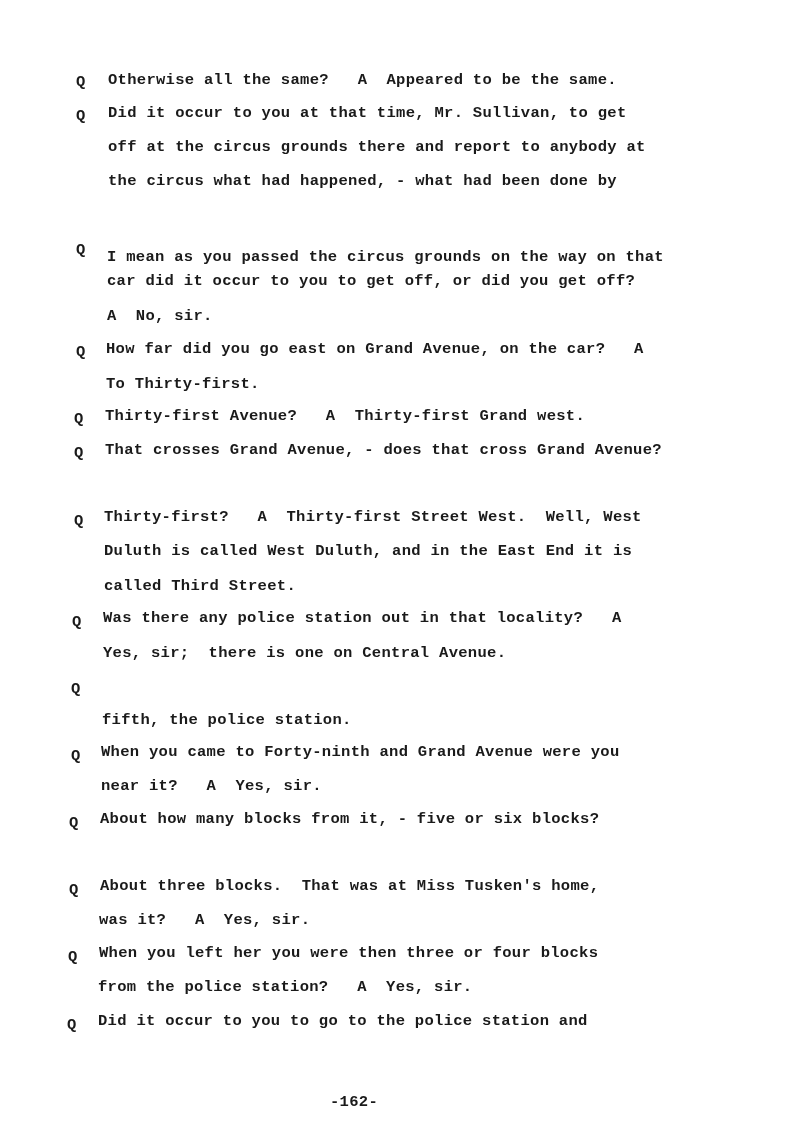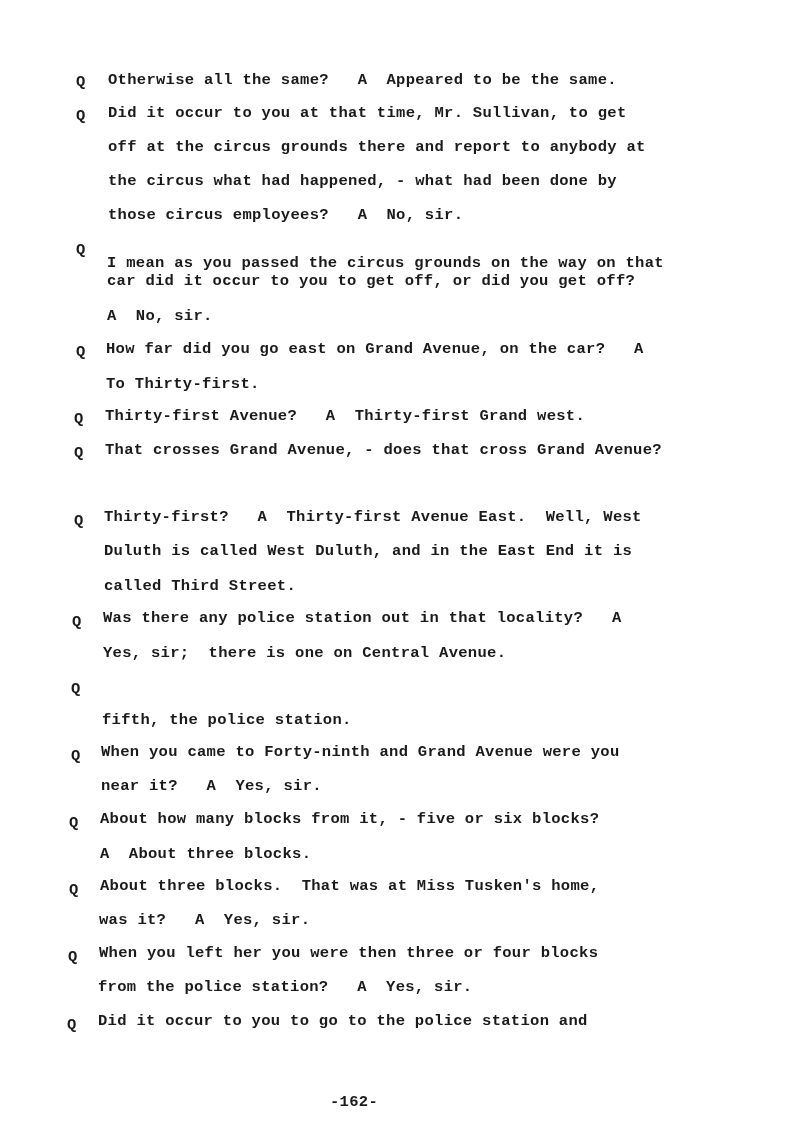--- a/index.html
+++ b/index.html
@@ -22,43 +22,42 @@
   <span class="qmark" style="left:76px;top:72px">Q</span>
   <span class="line" style="left:108px;top:70px">Otherwise all the same?   A  Appeared to be the same.</span>
 
   <span class="qmark" style="left:76px;top:106px">Q</span>
   <span class="line" style="left:108px;top:137px">off at the circus grounds there and report to anybody at</span>
 
   <span class="line" style="left:108px;top:103px">Did it occur to you at that time, Mr. Sullivan, to get</span>
 
   <span class="line" style="left:108px;top:171px">the circus what had happened, - what had been done by</span>
 
-  <span class="line" style="left:108px;top:205px">those circus employees?   A  No, sir.</span>
 
   <span class="qmark" style="left:76px;top:240px">Q</span>
-  <span class="line" style="left:107px;top:253px">I mean as you passed the circus grounds on the way on that</span>
+  <span class="line" style="left:107px;top:247px">I mean as you passed the circus grounds on the way on that</span>
 
   <span class="line" style="left:107px;top:271px">car did it occur to you to get off, or did you get off?</span>
 
   <span class="line" style="left:107px;top:306px">A  No, sir.</span>
 
   <span class="qmark" style="left:76px;top:342px">Q</span>
   <span class="line" style="left:106px;top:339px">How far did you go east on Grand Avenue, on the car?   A</span>
 
   <span class="line" style="left:106px;top:374px">To Thirty-first.</span>
 
   <span class="qmark" style="left:74px;top:409px">Q</span>
   <span class="line" style="left:105px;top:406px">Thirty-first Avenue?   A  Thirty-first Grand west.</span>
 
   <span class="qmark" style="left:74px;top:443px">Q</span>
   <span class="line" style="left:105px;top:440px">That crosses Grand Avenue, - does that cross Grand Avenue?</span>
 
 
   <span class="qmark" style="left:74px;top:511px">Q</span>
-  <span class="line" style="left:104px;top:507px">Thirty-first?   A  Thirty-first Avenue East.  Well, West</span>
+  <span class="line" style="left:104px;top:507px">Thirty-first?   A  Thirty-first Street West.  Well, West</span>
 
   <span class="line" style="left:104px;top:541px">Duluth is called West Duluth, and in the East End it is</span>
 
   <span class="line" style="left:104px;top:576px">called Third Street.</span>
 
   <span class="qmark" style="left:72px;top:612px">Q</span>
   <span class="line" style="left:103px;top:608px">Was there any police station out in that locality?   A</span>
 
   <span class="line" style="left:103px;top:643px">Yes, sir;  there is one on Central Avenue.</span>
 
@@ -67,21 +66,20 @@
   <span class="line" style="left:102px;top:710px">fifth, the police station.</span>
 
   <span class="qmark" style="left:71px;top:746px">Q</span>
   <span class="line" style="left:101px;top:776px">near it?   A  Yes, sir.</span>
 
   <span class="line" style="left:101px;top:742px">When you came to Forty-ninth and Grand Avenue were you</span>
 
   <span class="qmark" style="left:69px;top:813px">Q</span>
   <span class="line" style="left:100px;top:809px">About how many blocks from it, - five or six blocks?</span>
 
-  <span class="line" style="left:100px;top:844px">A  About three blocks.</span>
 
   <span class="qmark" style="left:69px;top:880px">Q</span>
   <span class="line" style="left:100px;top:876px">About three blocks.  That was at Miss Tusken's home,</span>
 
   <span class="line" style="left:99px;top:910px">was it?   A  Yes, sir.</span>
 
   <span class="qmark" style="left:68px;top:947px">Q</span>
   <span class="line" style="left:99px;top:943px">When you left her you were then three or four blocks</span>
 
   <span class="line" style="left:98px;top:977px">from the police station?   A  Yes, sir.</span>

